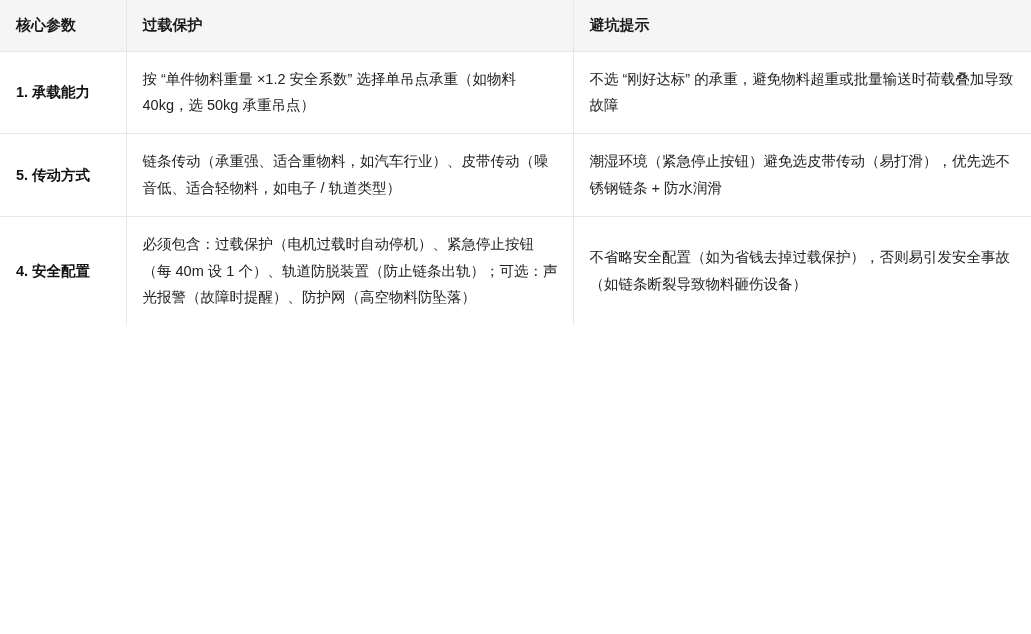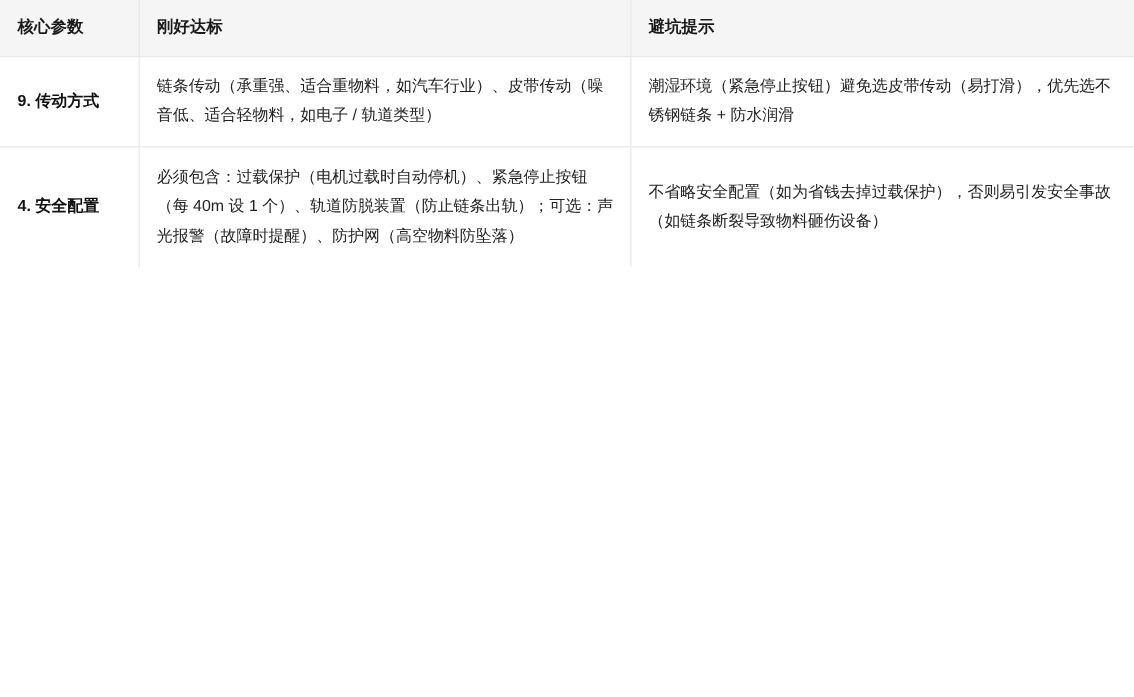--- a/index.html
+++ b/index.html
@@ -72,27 +72,32 @@
 <div class="table-wrap">
   <table class="spec-table">
     <colgroup>
       <col class="c1">
       <col class="c2">
       <col class="c3">
     </colgroup>
     <thead>
       <tr>
         <th class="first-col">核心参数</th>
-        <th>刚好达标</th>
+        <th>过载保护</th>
         <th class="last-col">避坑提示</th>
       </tr>
     </thead>
     <tbody>
       <tr>
-        <td class="param-cell">9. 传动方式</td>
+        <td class="param-cell">1. 承载能力</td>
+        <td>按 “单件物料重量 ×1.2 安全系数” 选择单吊点承重（如物料 40kg，选 50kg 承重吊点）</td>
+        <td class="last-col">不选 “刚好达标” 的承重，避免物料超重或批量输送时荷载叠加导致故障</td>
+      </tr>
+      <tr>
+        <td class="param-cell">5. 传动方式</td>
         <td>链条传动（承重强、适合重物料，如汽车行业）、皮带传动（噪音低、适合轻物料，如电子 / 轨道类型）</td>
         <td class="last-col">潮湿环境（紧急停止按钮）避免选皮带传动（易打滑），优先选不锈钢链条 + 防水润滑</td>
       </tr>
       <tr>
         <td class="param-cell">4. 安全配置</td>
         <td>必须包含：过载保护（电机过载时自动停机）、紧急停止按钮（每 40m 设 1 个）、轨道防脱装置（防止链条出轨）；可选：声光报警（故障时提醒）、防护网（高空物料防坠落）</td>
         <td class="last-col">不省略安全配置（如为省钱去掉过载保护），否则易引发安全事故（如链条断裂导致物料砸伤设备）</td>
       </tr>
     </tbody>
   </table>

